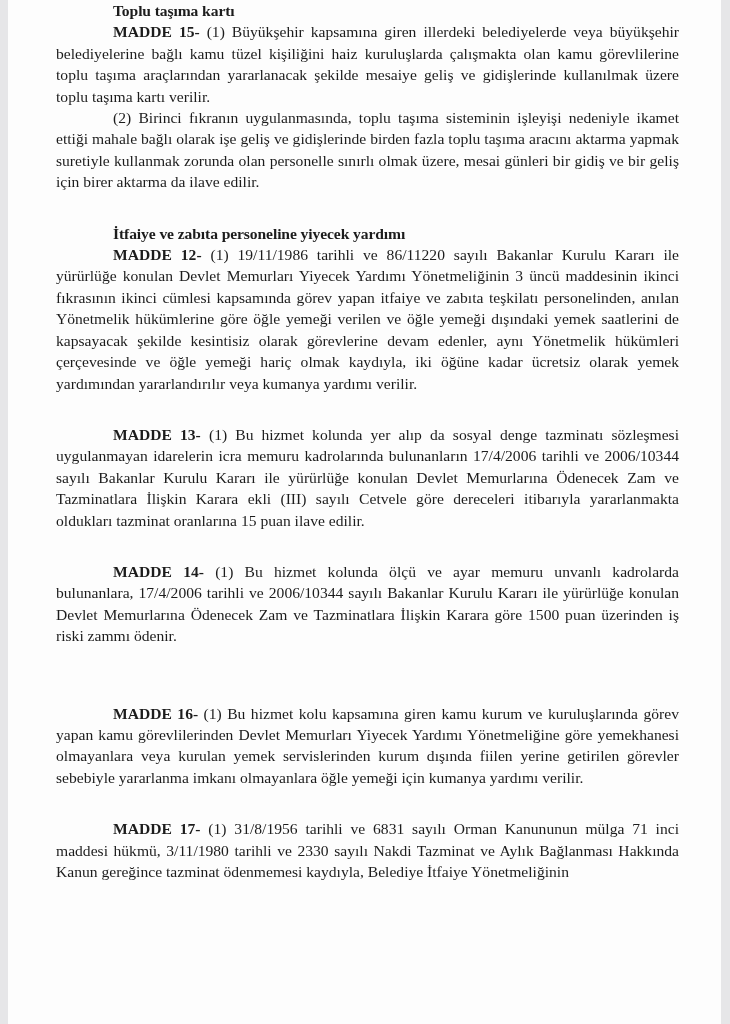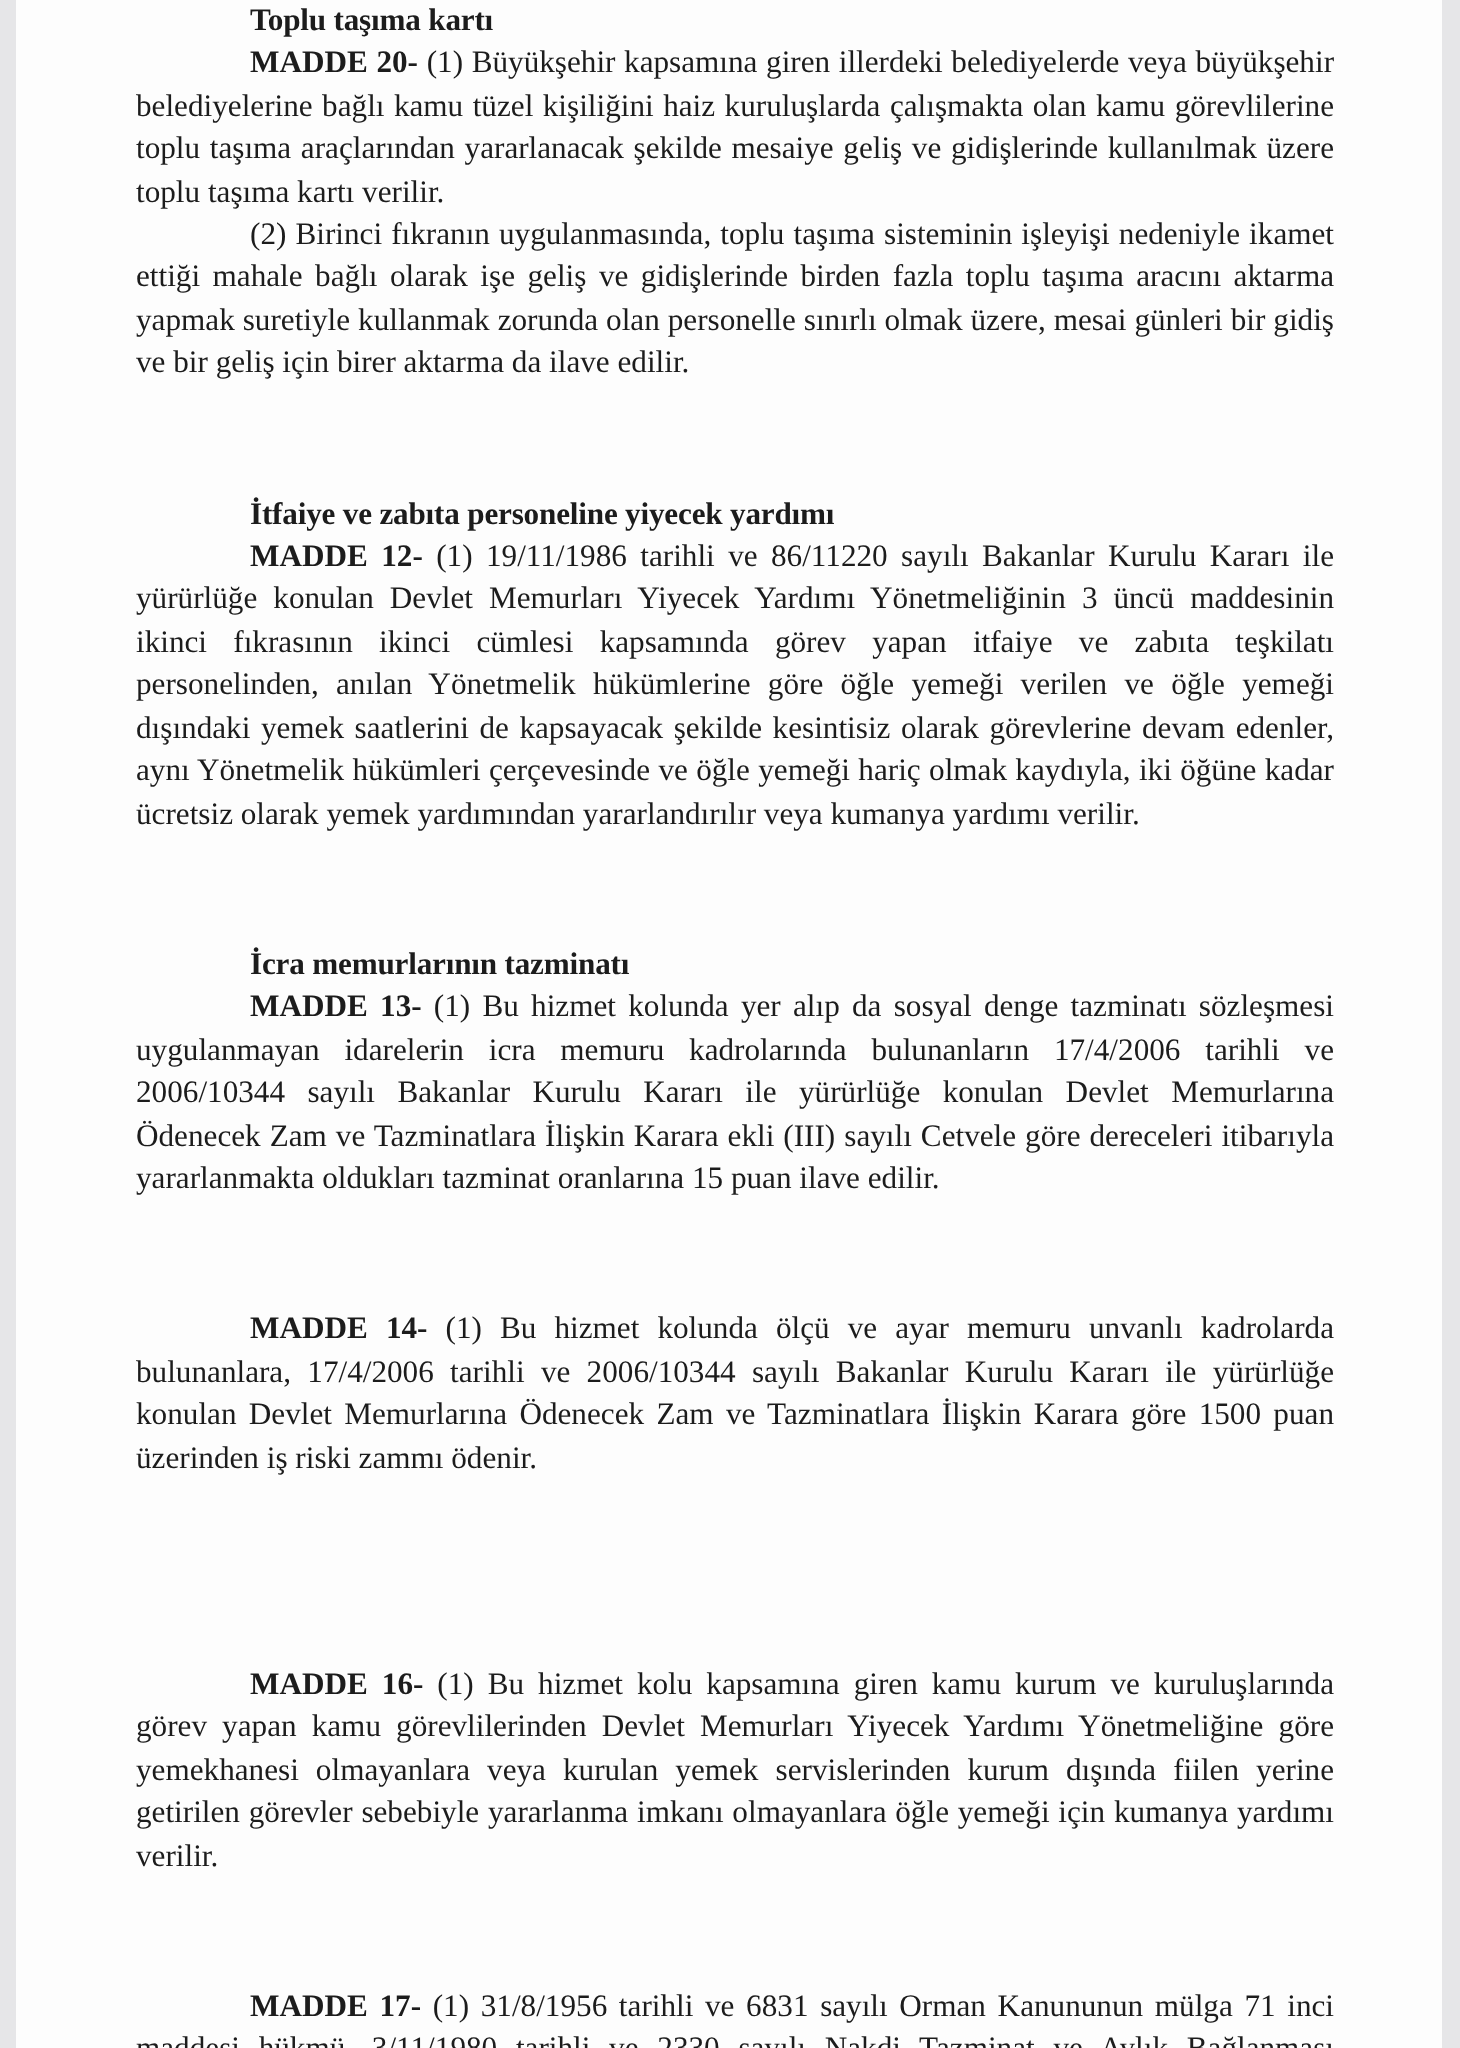--- a/index.html
+++ b/index.html
@@ -10,52 +10,51 @@
     color: #1c1c1c;
   }
   .page {
     position: absolute; left: 8px; top: 0; width: 713px; height: 1024px;
     background: #fdfdfd;
   }
   .content {
     position: absolute; left: 44px; top: 0; width: 631px;
     font-size: 15.6px; line-height: 21.4px;
   }
-  .section { margin: 16px; }
+  .section { margin: 4px; }
   .heading {
     font-weight: bold; padding-left: 57px; margin: 0;
     letter-spacing: -0.1px;
   }
   p.para {
     margin: 0; text-align: justify; text-indent: 57px;
   }
   .madde { font-weight: bold; }
   .gap { height: 22px; }
 </style>
 </head>
 <body>
 
 <div class="page">
   <div class="content">
 
     <div class="section" style="margin-top:0px;">
       <div class="heading">Toplu taşıma kartı</div>
-      <p class="para"><span class="madde">MADDE 20-</span><span> (1) Büyükşehir kapsamına giren illerdeki belediyelerde veya büyükşehir belediyelerine bağlı kamu tüzel kişiliğini haiz kuruluşlarda çalışmakta olan kamu görevlilerine toplu taşıma araçlarından yararlanacak şekilde mesaiye geliş ve gidişlerinde kullanılmak üzere toplu taşıma kartı verilir.</span></p>
+      <p class="para"><span class="madde">MADDE 15-</span><span> (1) Büyükşehir kapsamına giren illerdeki belediyelerde veya büyükşehir belediyelerine bağlı kamu tüzel kişiliğini haiz kuruluşlarda çalışmakta olan kamu görevlilerine toplu taşıma araçlarından yararlanacak şekilde mesaiye geliş ve gidişlerinde kullanılmak üzere toplu taşıma kartı verilir.</span></p>
       <p class="para"><span>(2) Birinci fıkranın uygulanmasında, toplu taşıma sisteminin işleyişi nedeniyle ikamet ettiği mahale bağlı olarak işe geliş ve gidişlerinde birden fazla toplu taşıma aracını aktarma yapmak suretiyle kullanmak zorunda olan personelle sınırlı olmak üzere, mesai günleri bir gidiş ve bir geliş için birer aktarma da ilave edilir.</span></p>
     </div>
     <div class="gap"></div>
 
     <div class="section">
       <div class="heading">İtfaiye ve zabıta personeline yiyecek yardımı</div>
       <p class="para"><span class="madde">MADDE 12-</span><span> (1) 19/11/1986 tarihli ve 86/11220 sayılı Bakanlar Kurulu Kararı ile yürürlüğe konulan Devlet Memurları Yiyecek Yardımı Yönetmeliğinin 3 üncü maddesinin ikinci fıkrasının ikinci cümlesi kapsamında görev yapan itfaiye ve zabıta teşkilatı personelinden, anılan Yönetmelik hükümlerine göre öğle yemeği verilen ve öğle yemeği dışındaki yemek saatlerini de kapsayacak şekilde kesintisiz olarak görevlerine devam edenler, aynı Yönetmelik hükümleri çerçevesinde ve öğle yemeği hariç olmak kaydıyla, iki öğüne kadar ücretsiz olarak yemek yardımından yararlandırılır veya kumanya yardımı verilir.</span></p>
     </div>
     <div class="gap"></div>
 
     <div class="section">
-      <div class="heading">İcra memurlarının tazminatı</div>
       <p class="para"><span class="madde">MADDE 13-</span><span> (1) Bu hizmet kolunda yer alıp da sosyal denge tazminatı sözleşmesi uygulanmayan idarelerin icra memuru kadrolarında bulunanların 17/4/2006 tarihli ve 2006/10344 sayılı Bakanlar Kurulu Kararı ile yürürlüğe konulan Devlet Memurlarına Ödenecek Zam ve Tazminatlara İlişkin Karara ekli (III) sayılı Cetvele göre dereceleri itibarıyla yararlanmakta oldukları tazminat oranlarına 15 puan ilave edilir.</span></p>
     </div>
     <div class="gap"></div>
 
     <div class="section">
       <p class="para"><span class="madde">MADDE 14-</span><span> (1) Bu hizmet kolunda ölçü ve ayar memuru unvanlı kadrolarda bulunanlara, 17/4/2006 tarihli ve 2006/10344 sayılı Bakanlar Kurulu Kararı ile yürürlüğe konulan Devlet Memurlarına Ödenecek Zam ve Tazminatlara İlişkin Karara göre 1500 puan üzerinden iş riski zammı ödenir.</span></p>
     </div>
     <div class="gap"></div>
 
     <div class="section">

